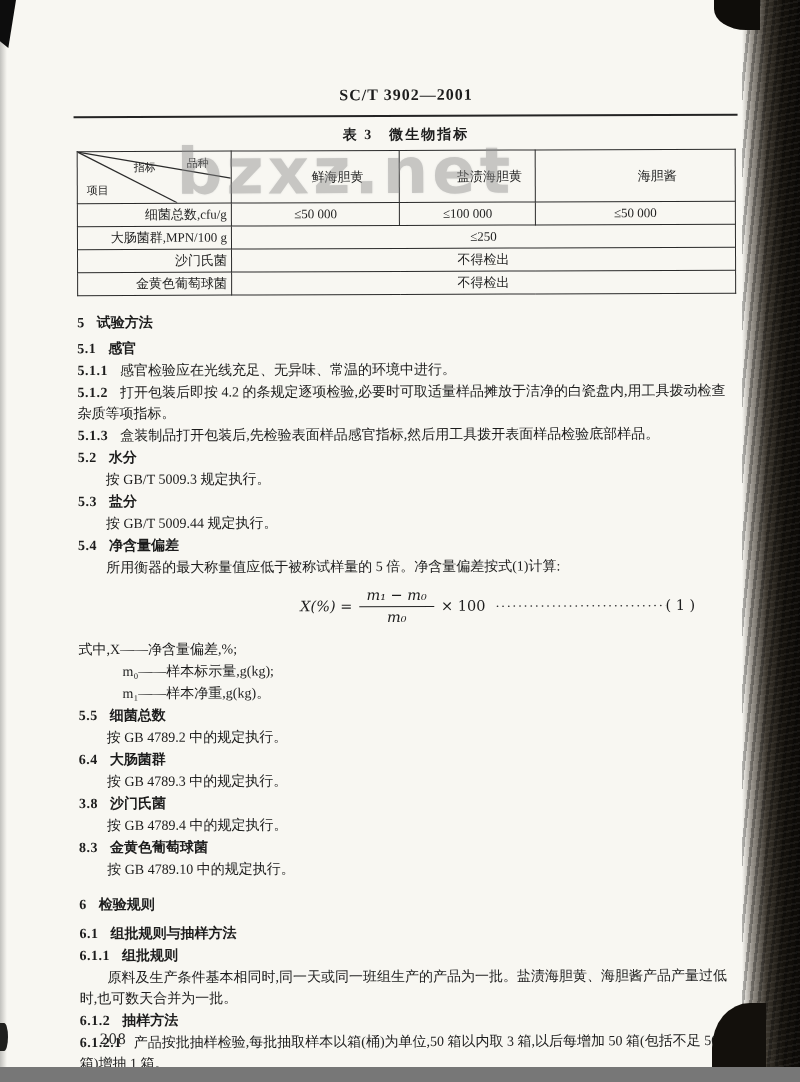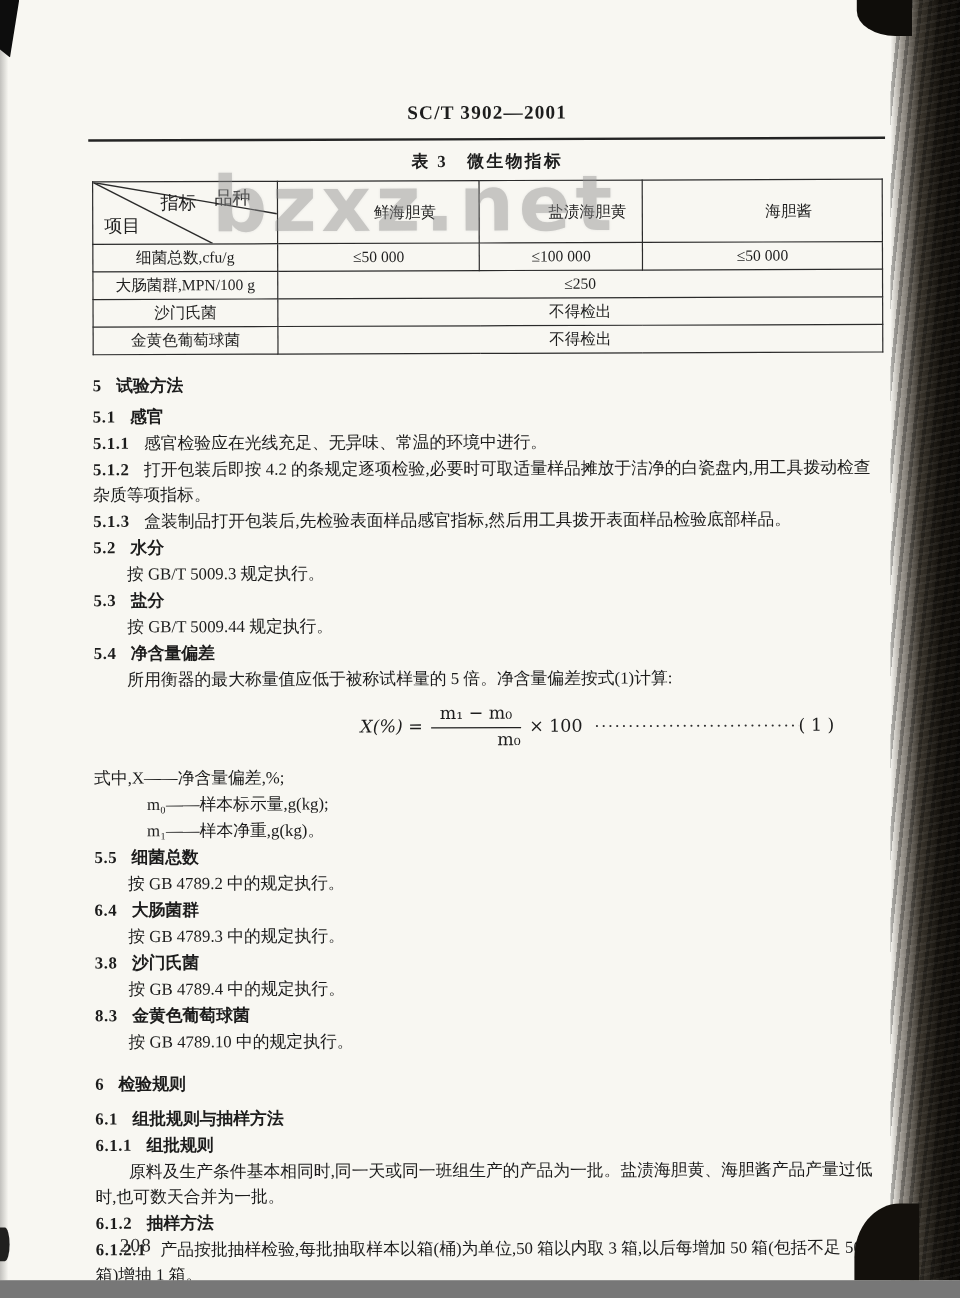--- a/index.html
+++ b/index.html
@@ -43,25 +43,25 @@
 
   
   .table-title{position:absolute;top:126px;left:78px;right:63px;text-align:center;
     font-weight:bold;font-size:14px;letter-spacing:2px;}
   .table-wrap{position:absolute;top:150px;left:78px;right:63px;}
   table{border-collapse:collapse;width:100%;font-size:13px;table-layout:fixed;}
   th,td{border:1.4px solid #2b2b2b;padding:2px 4px;color:#1f1f1f;}
   thead tr{height:52px;}
   tbody tr{height:23px;}
   th{font-weight:normal;text-align:center;padding-left:48px;}
-  td.cell-label{text-align:center;}
+  td.cell-label{text-align:right;}
   td.cell-val{text-align:center;}
   th.corner{position:relative;padding:0;}
   th.corner svg{position:absolute;inset:0;width:100%;height:100%;}
-  .c-lab{position:absolute;font-size:15px;white-space:nowrap;}
+  .c-lab{position:absolute;font-size:11px;white-space:nowrap;}
   .c-zhibiao{left:56px;top:8px;}
   .c-pinzhong{right:22px;top:4px;}
   .c-xiangmu{left:9px;bottom:5px;}
 
   .watermark{position:absolute;left:178px;top:134px;z-index:5;pointer-events:none;
     font-family:"DejaVu Sans","Liberation Sans",sans-serif;
     font-weight:700;font-size:64px;letter-spacing:4px;
     color:var(--watermark);opacity:.45;text-shadow:0 0 2px rgba(120,120,120,.35);}
 
   
@@ -73,21 +73,21 @@
   .para .cnum{font-weight:bold;margin-right:12px;letter-spacing:.5px;}
   .para.indent{padding-left:28px;}
   .para.indent2{padding-left:44px;}
   .para.firstindent{text-indent:28px;}
 
   
   .formula-line{position:absolute;left:78px;right:63px;top:580px;height:52px;
     display:flex;align-items:center;font-size:14.5px;
     font-family:"DejaVu Serif","Liberation Serif",serif;}
   .f-lhs{margin-left:222px;font-style:italic;}
-  .frac{display:inline-block;text-align:right;vertical-align:middle;margin:0 7px;}
+  .frac{display:inline-block;text-align:center;vertical-align:middle;margin:0 7px;font-style:italic;}
   .f-num{display:block;border-bottom:1.3px solid #222;padding:0 7px 1px;line-height:19px;}
   .f-den{display:block;padding-top:1px;line-height:19px;}
   .f-suf{margin-right:10px;}
   .f-dots{flex:1;overflow:hidden;white-space:nowrap;letter-spacing:1.5px;color:#2e2e2e;font-size:13px;}
   .f-no{padding-right:42px;white-space:nowrap;}
 
   .page-number{position:absolute;left:98px;bottom:20px;font-size:16px;color:#2a2a2a;letter-spacing:1px;}
 </style>
 </head>
 <body>

